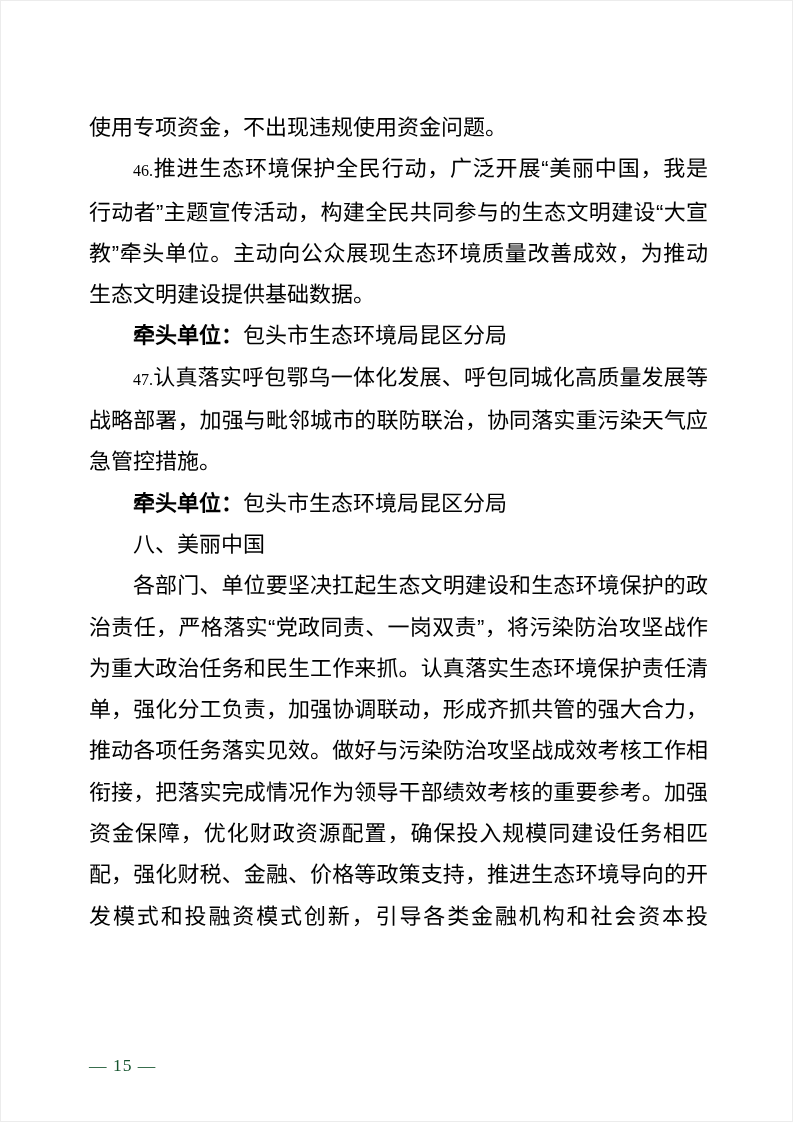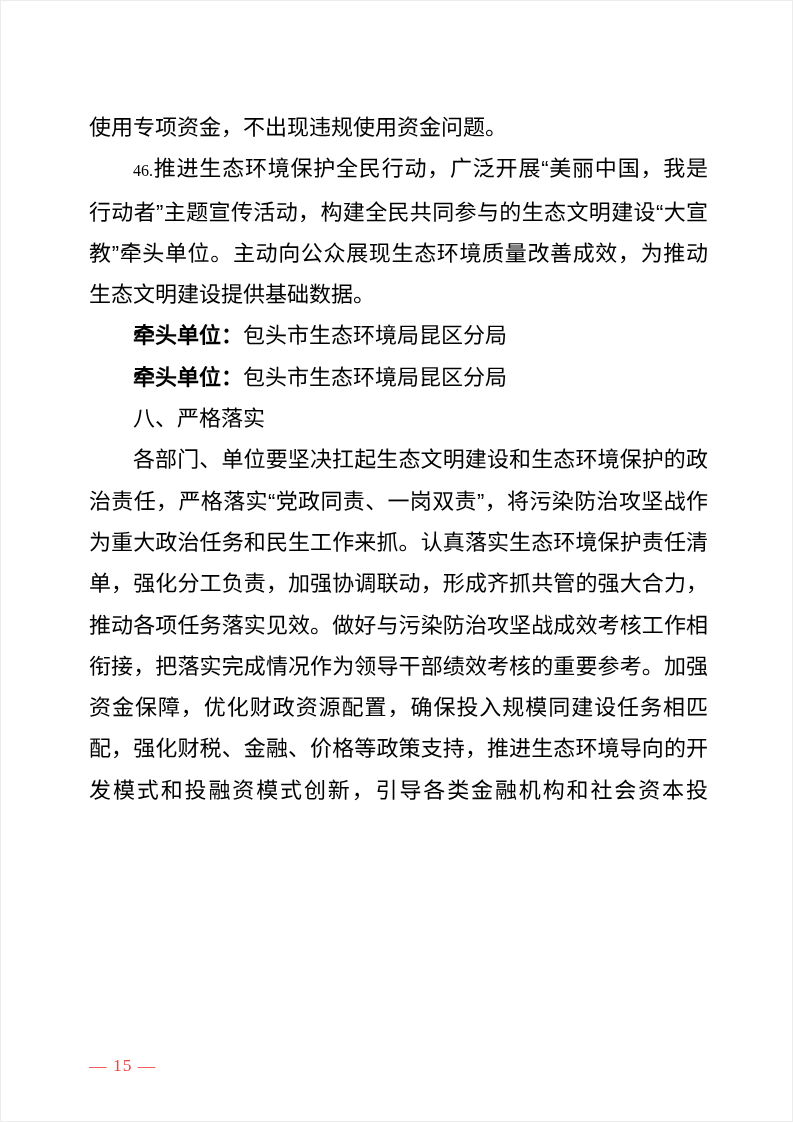--- a/index.html
+++ b/index.html
@@ -46,21 +46,21 @@
   .item-num {
     font-family: "Liberation Serif", "DejaVu Serif", serif;
     font-size: 16px;
   }
   .footer {
     position: absolute;
     left: 89px;
     top: 1055px;
     font-family: "Liberation Serif", "DejaVu Serif", serif;
     font-size: 17.5px;
-    color: #ef4444;
+    color: #14532d;
     letter-spacing: 1px;
   }
 </style>
 </head>
 <body>
 
 <div class="page">
   <div class="content">
 
     <p class="para no-indent">
@@ -69,27 +69,30 @@
 
 
     <p class="para">
       <span class="item-num">46.</span><span>推进生态环境保护全民行动，广泛开展“美丽中国，我是行动者”主题宣传活动，构建全民共同参与的生态文明建设“大宣教”牵头单位。主动向公众展现生态环境质量改善成效，为推动生态文明建设提供基础数据。</span>
     </p>
 
     <p class="para">
       <span class="lead-label">牵头单位：</span><span>包头市生态环境局昆区分局</span>
     </p>
 
+    <p class="para">
+      <span class="item-num">47.</span><span>认真落实呼包鄂乌一体化发展、呼包同城化高质量发展等战略部署，加强与毗邻城市的联防联治，协同落实重污染天气应急管控措施。</span>
+    </p>
 
     <p class="para">
       <span class="lead-label">牵头单位：</span><span>包头市生态环境局昆区分局</span>
     </p>
 
     <p class="para">
-      <span>八、严格落实</span>
+      <span>八、美丽中国</span>
     </p>
 
     <p class="para continues">
       <span>各部门、单位要坚决扛起生态文明建设和生态环境保护的政治责任，严格落实“党政同责、一岗双责”，将污染防治攻坚战作为重大政治任务和民生工作来抓。认真落实生态环境保护责任清单，强化分工负责，加强协调联动，形成齐抓共管的强大合力，推动各项任务落实见效。做好与污染防治攻坚战成效考核工作相衔接，把落实完成情况作为领导干部绩效考核的重要参考。加强资金保障，优化财政资源配置，确保投入规模同建设任务相匹配，强化财税、金融、价格等政策支持，推进生态环境导向的开发模式和投融资模式创新，引导各类金融机构和社会资本投</span>
     </p>
 
   </div>
 
   <div class="footer">
     <span>— 15 —</span>

